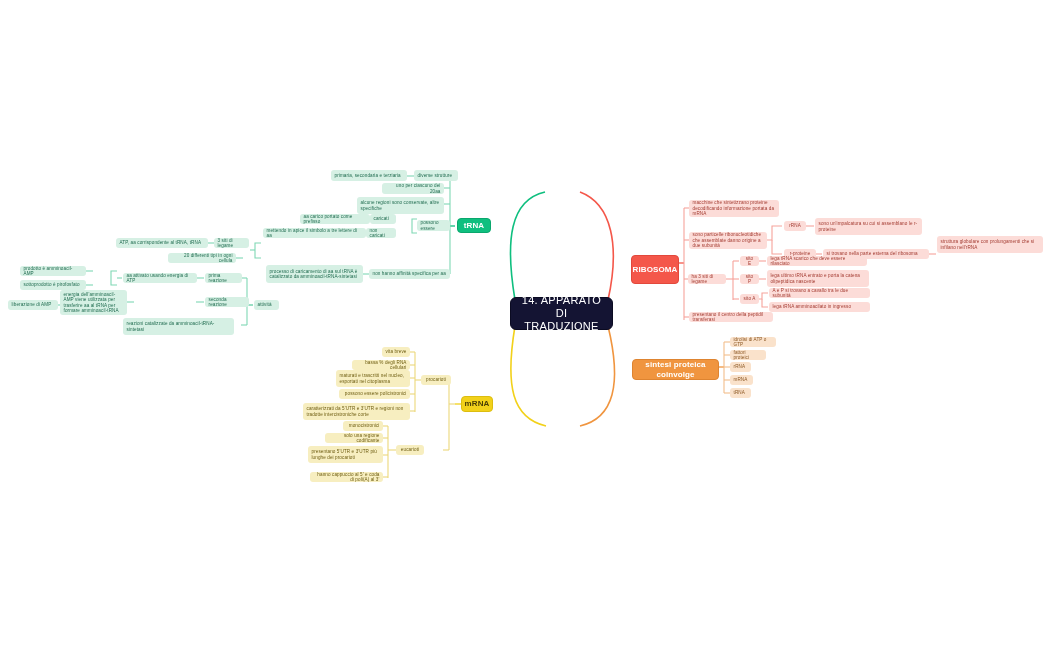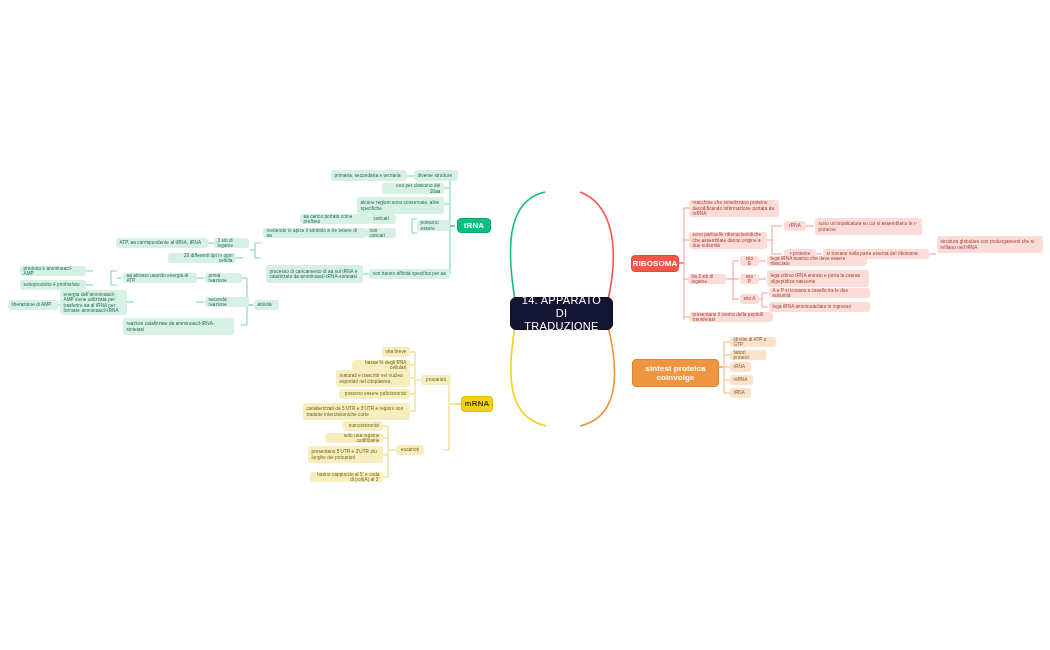--- a/index.html
+++ b/index.html
@@ -166,21 +166,21 @@
   <div class="node leaf g" style="left:205px;top:273px;width:37px;height:10px;">prima reazione</div>
   <div class="node leaf g" style="left:123px;top:273px;width:74px;height:10px;">aa attivato usando energia di ATP</div>
   <div class="node leaf g" style="left:20px;top:266px;width:66px;height:10px;">prodotto è amminoacil-AMP</div>
   <div class="node leaf g" style="left:20px;top:280px;width:66px;height:10px;">sottoprodotto è pirofosfato</div>
 
   <div class="node leaf g" style="left:205px;top:297px;width:44px;height:10px;">seconda reazione</div>
   <div class="node leaf g" style="left:60px;top:290px;width:67px;height:25px;">energia dell'amminoacil-AMP viene utilizzata per trasferire aa al tRNA per formare amminoacil-tRNA</div>
   <div class="node leaf g" style="left:8px;top:300px;width:50px;height:10px;">liberazione di AMP</div>
   <div class="node leaf g" style="left:123px;top:318px;width:111px;height:17px;">reazioni catalizzate da amminoacil-tRNA-sintetasi</div>
 
-  <div class="node chip chip-red" style="left:631px;top:255px;width:48px;height:17px;">RIBOSOMA</div>
+  <div class="node chip chip-red" style="left:631px;top:255px;width:48px;height:29px;">RIBOSOMA</div>
 
   <div class="node leaf r" style="left:689px;top:200px;width:90px;height:17px;">macchine che sintetizzano proteine decodificando informazione portata da mRNA</div>
   <div class="node leaf r" style="left:689px;top:232px;width:78px;height:17px;">sono particelle ribonucleotidiche che assemblate danno origine a due subunità</div>
 
   <div class="node leaf r center" style="left:784px;top:221px;width:22px;height:10px;">rRNA</div>
   <div class="node leaf r" style="left:815px;top:218px;width:107px;height:17px;">sono un'impalcatura su cui si assemblano le r-proteine</div>
   <div class="node leaf r center" style="left:784px;top:249px;width:32px;height:10px;">r-proteine</div>
   <div class="node leaf r" style="left:823px;top:249px;width:106px;height:10px;">si trovano nella parte esterna del ribosoma</div>
   <div class="node leaf r" style="left:937px;top:236px;width:106px;height:17px;">struttura globulare con prolungamenti che si infilano nell'rRNA</div>
 
@@ -188,21 +188,21 @@
   <div class="node leaf r center" style="left:740px;top:256px;width:19px;height:10px;">sito E</div>
   <div class="node leaf r" style="left:767px;top:256px;width:100px;height:10px;">lega tRNA scarico che deve essere rilasciato</div>
   <div class="node leaf r center" style="left:740px;top:274px;width:19px;height:10px;">sito P</div>
   <div class="node leaf r" style="left:767px;top:270px;width:102px;height:17px;">lega ultimo tRNA entrato e porta la catena olipeptidica nascente</div>
   <div class="node leaf r center" style="left:740px;top:294px;width:19px;height:10px;">sito A</div>
   <div class="node leaf r" style="left:769px;top:288px;width:101px;height:10px;">A e P si trovano a cavallo tra le due subunità</div>
   <div class="node leaf r" style="left:769px;top:302px;width:101px;height:10px;">lega tRNA amminoacilato in ingresso</div>
 
   <div class="node leaf r" style="left:689px;top:312px;width:84px;height:10px;">presentano il centro della peptidil transferasi</div>
 
-  <div class="node chip chip-orange" style="left:632px;top:359px;width:87px;height:28px;">sintesi proteica coinvolge</div>
+  <div class="node chip chip-orange" style="left:632px;top:359px;width:87px;height:21px;">sintesi proteica coinvolge</div>
 
   <div class="node leaf o" style="left:730px;top:337px;width:46px;height:10px;">idrolisi di ATP o GTP</div>
   <div class="node leaf o" style="left:730px;top:350px;width:36px;height:10px;">fattori proteici</div>
   <div class="node leaf o" style="left:730px;top:362px;width:21px;height:10px;">rRNA</div>
   <div class="node leaf o" style="left:730px;top:375px;width:23px;height:10px;">mRNA</div>
   <div class="node leaf o" style="left:730px;top:388px;width:21px;height:10px;">tRNA</div>
 
   <div class="node chip chip-yellow" style="left:461px;top:396px;width:32px;height:16px;">mRNA</div>
 
   <div class="node leaf y center" style="left:421px;top:375px;width:30px;height:10px;">procarioti</div>

